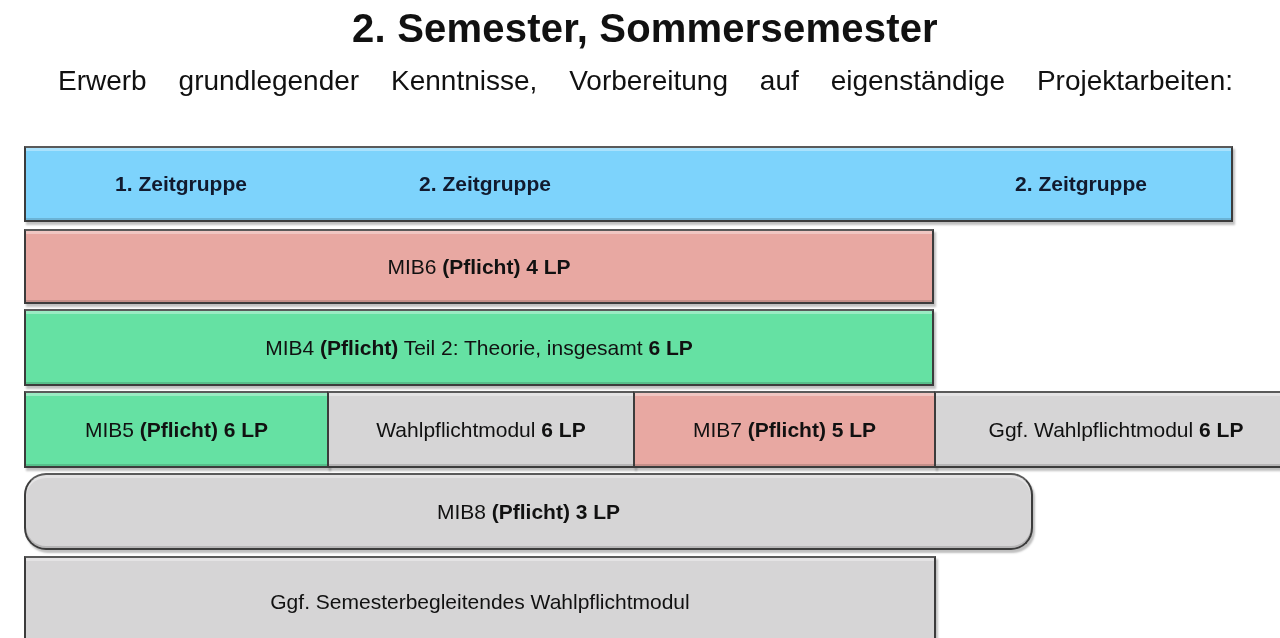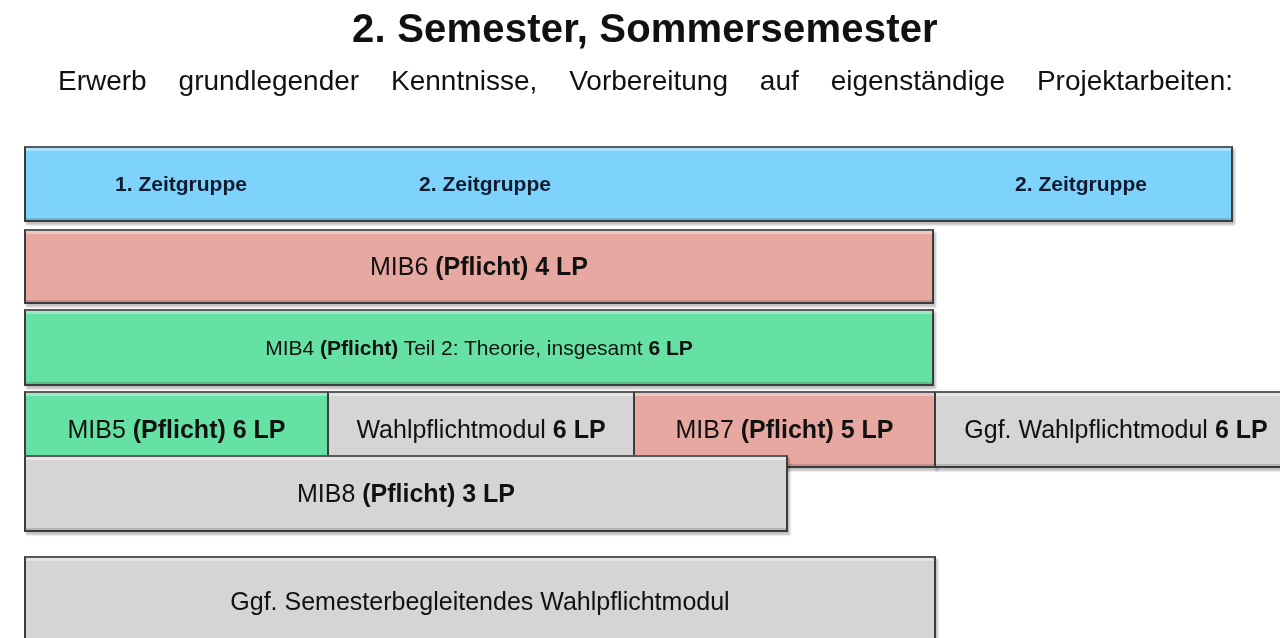--- a/index.html
+++ b/index.html
@@ -14,21 +14,21 @@
     .box { position: absolute; box-sizing: border-box; display: flex; align-items: center; justify-content: center;
            border: 2px solid #3c3c3c; border-top-color: #5a5a5a;
            box-shadow: 2px 3px 2px rgba(0,0,0,0.25), inset 0 3px 0 rgba(255,255,255,0.35), inset 0 -2px 0 rgba(0,0,0,0.15); }
     .blue { background: #7dd3fc; }
     .pink { background: #e8a8a2; }
     .green { background: #65e1a3; }
     .grey { background: #d6d5d6; }
     .header-row { left: 24px; top: 146px; width: 1209px; height: 76px; display: block; }
     .zg { position: absolute; top: 0; height: 100%; display: flex; align-items: center; justify-content: center;
           font-weight: bold; font-size: 21px; color: #111a2e; }
-    .cell-text { font-size: 25px; white-space: nowrap; }
+    .cell-text { font-size: 21px; white-space: nowrap; }
     .cell-text.big { font-size: 21px; }
     b { font-weight: bold; }
   </style>
 </head>
 <body>
 
 <div class="title">2. Semester, Sommersemester</div>
 <div class="subtitle">
   <span class="l1">Erwerb grundlegender Kenntnisse, Vorbereitung auf eigenständige Projektarbeiten:</span>
 </div>
@@ -65,21 +65,21 @@
   <span class="cell-text">
     <span>MIB7</span> <b>(Pflicht)</b> <b>5 LP</b>
   </span>
 </div>
 <div class="box grey" style="left:934px;top:391px;width:364px;height:77px;">
   <span class="cell-text">
     <span>Ggf. Wahlpflichtmodul</span> <b>6 LP</b>
   </span>
 </div>
 
-<div class="box grey" style="left:24px;top:455px;width:764px;height:77px;">
+<div class="box grey" style="left:24px;top:473px;width:1009px;height:77px;border-radius:22px;">
   <span class="cell-text">
     <span>MIB8</span> <b>(Pflicht)</b> <b>3 LP</b>
   </span>
 </div>
 
 <div class="box grey" style="left:24px;top:556px;width:912px;height:91px;">
   <span class="cell-text">Ggf. Semesterbegleitendes Wahlpflichtmodul</span>
 </div>
 
 </body></html>

